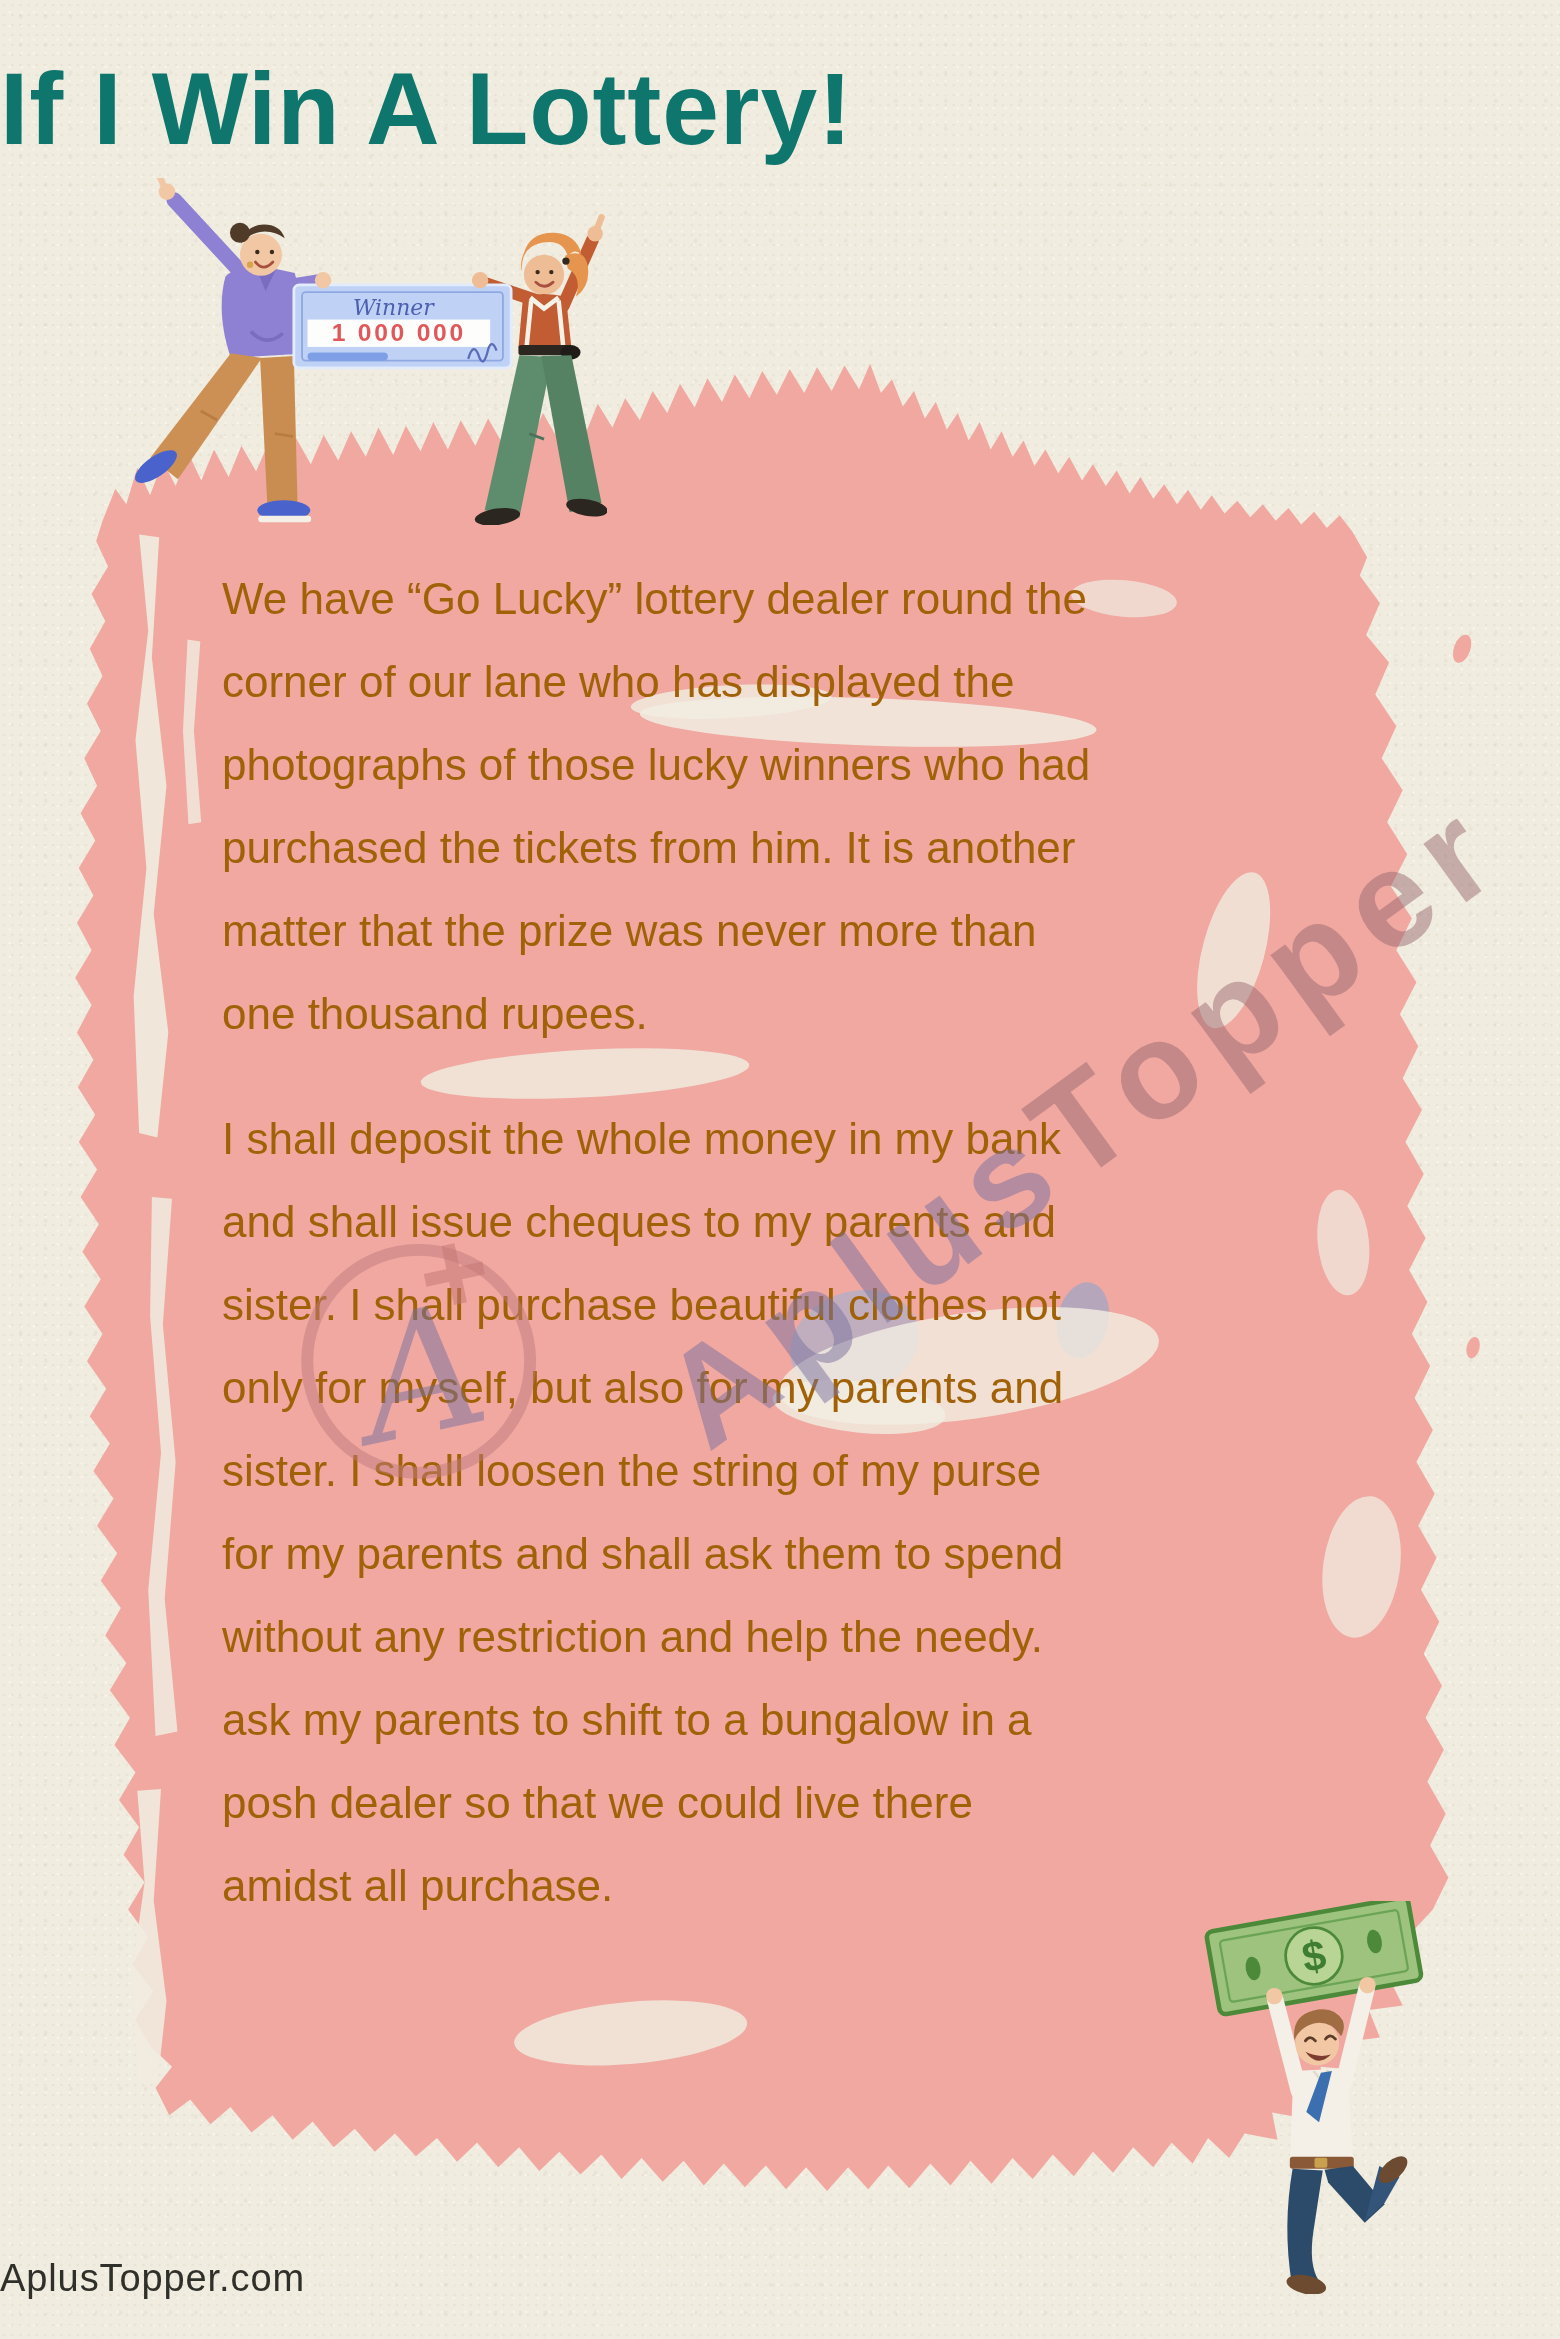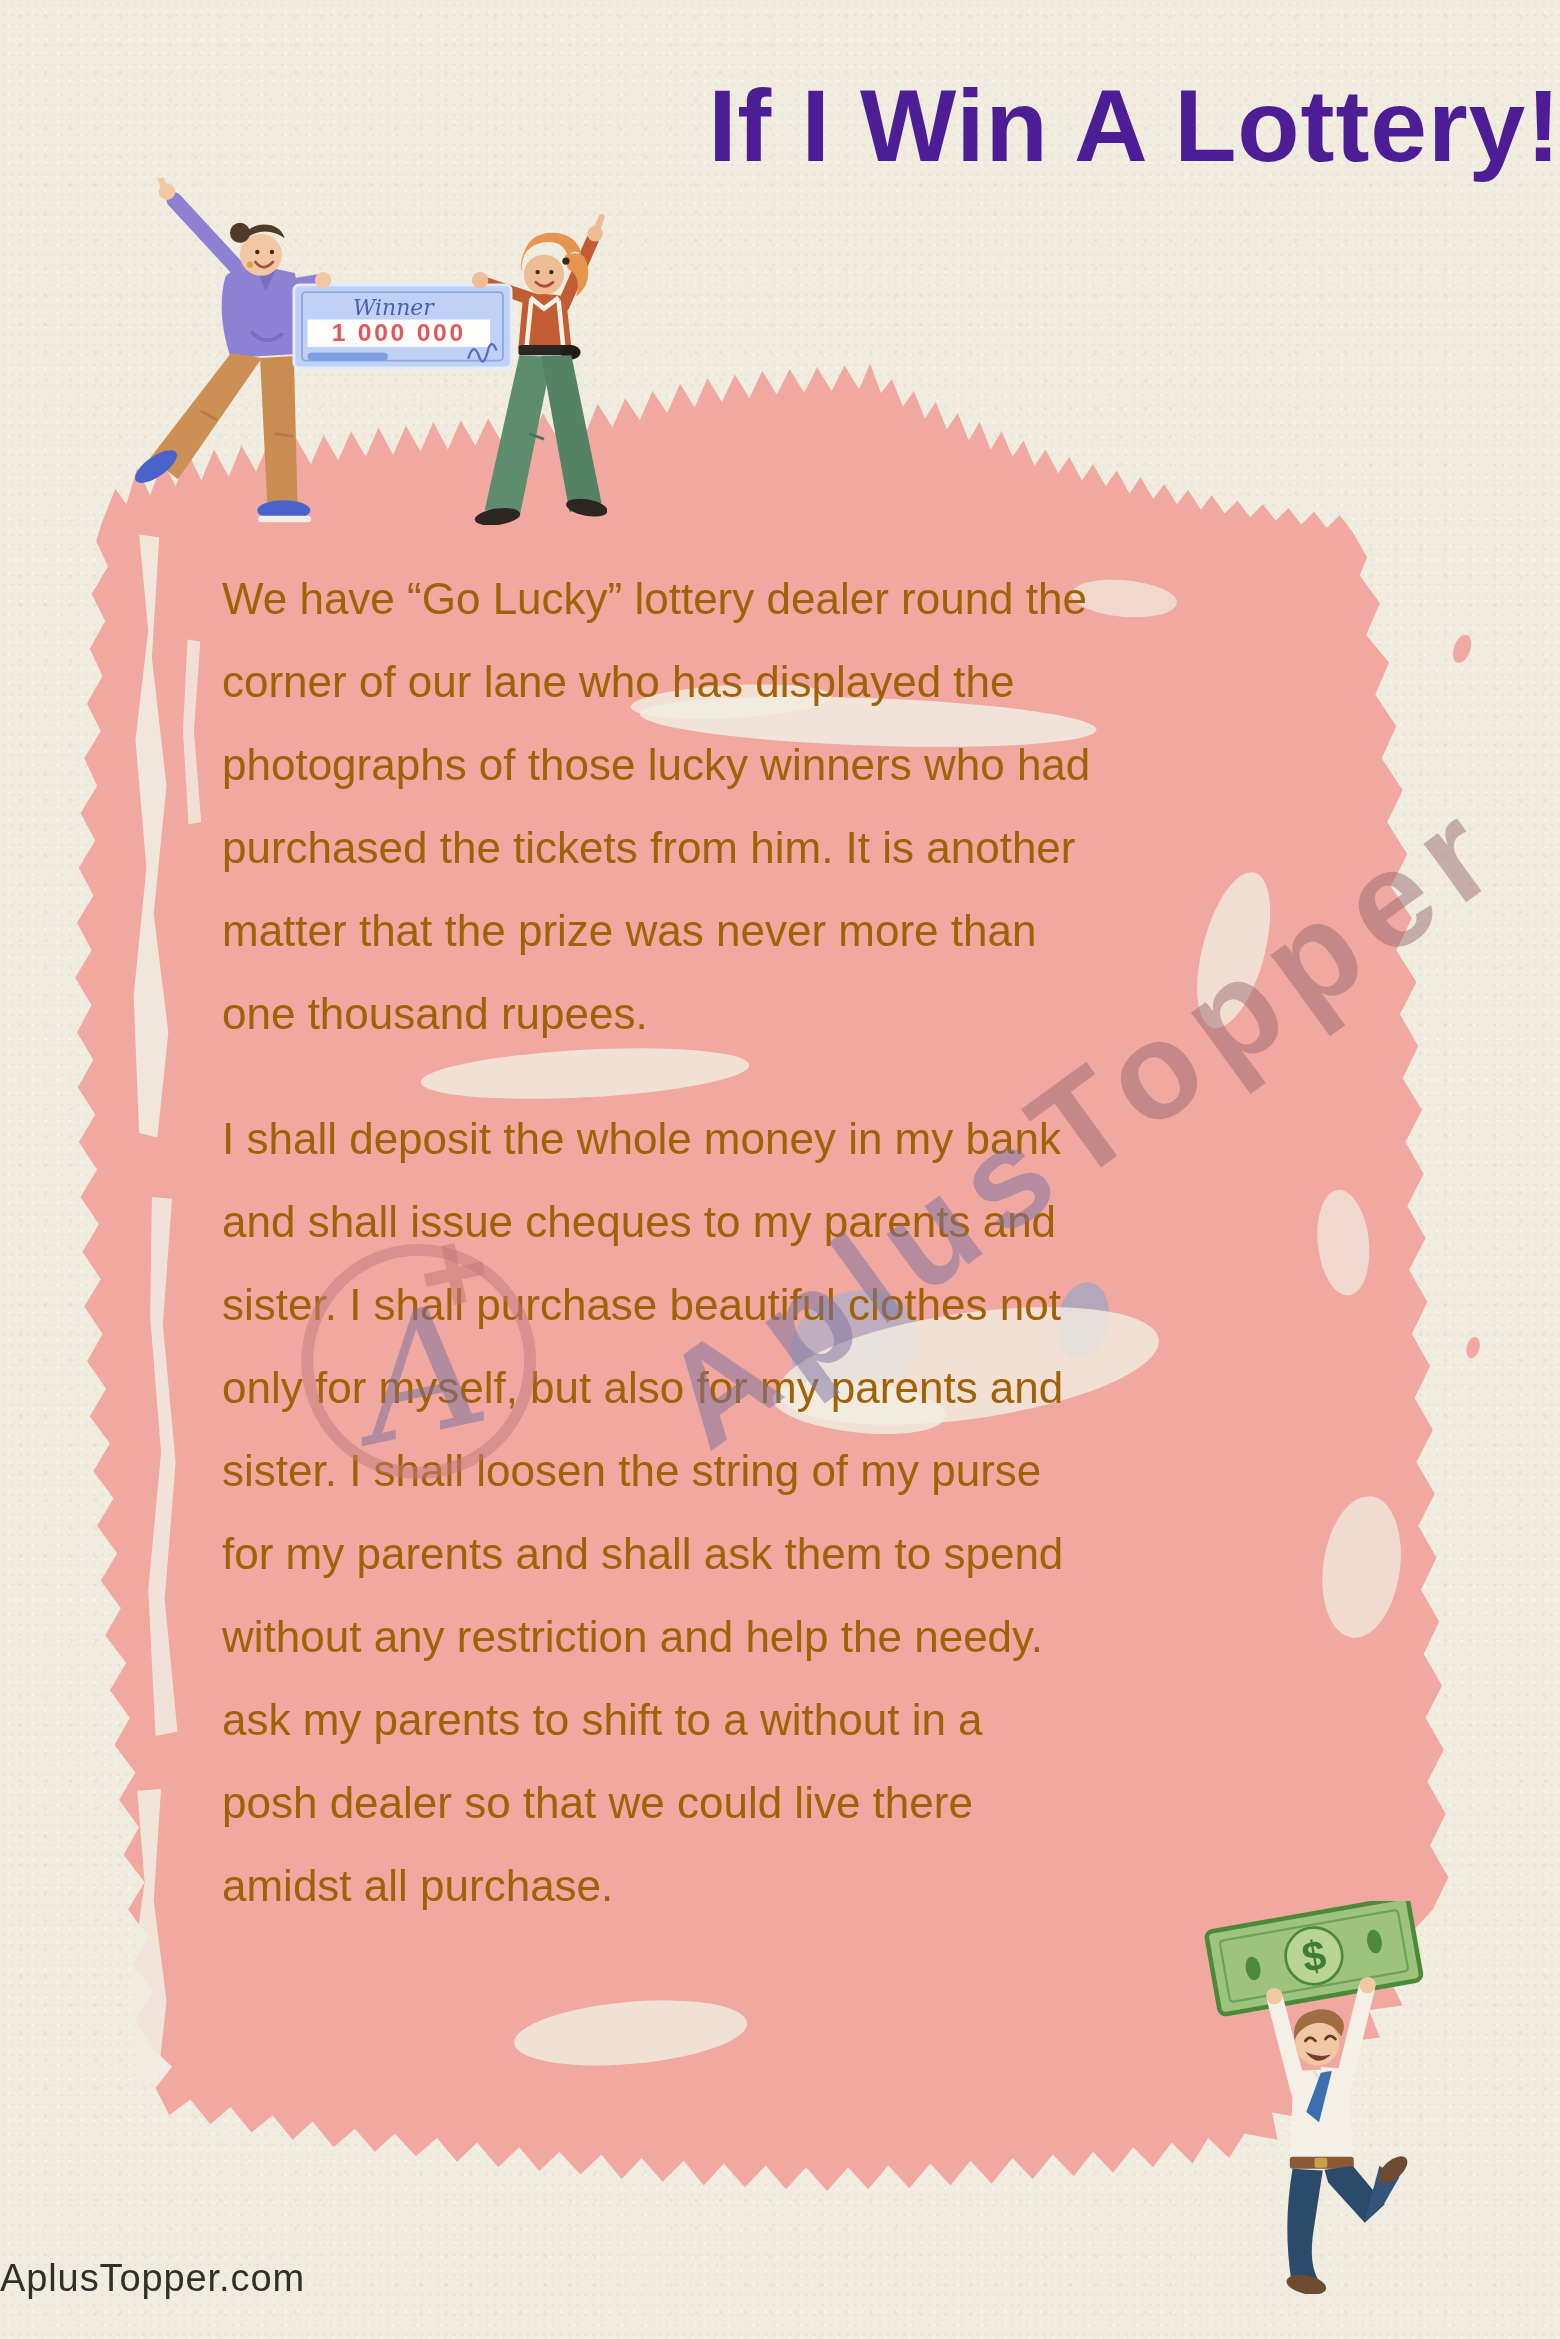--- a/index.html
+++ b/index.html
@@ -10,22 +10,22 @@
       radial-gradient(rgba(209,203,186,0.28) 0.9px, transparent 1.3px),
       radial-gradient(rgba(255,255,255,0.5) 0.9px, transparent 1.4px),
       radial-gradient(rgba(200,194,176,0.18) 1.8px, transparent 2.2px);
     background-size:8.2px 10px,12px 13.7px,25px 28px;
     background-position:0 0,3.7px 5.5px,8.2px 2.7px;
     font-family:"Liberation Sans",sans-serif;
   }
   .abs{position:absolute;}
   #pink-layer{left:0;top:0;z-index:1;}
   #title{
-    left:0;top:75px;width:100%;text-align:right;z-index:6;
-    font-size:102px;font-weight:bold;letter-spacing:0.9px;color:#4c1d95;line-height:1;
+    left:0;top:58px;width:100%;text-align:left;z-index:6;
+    font-size:102px;font-weight:bold;letter-spacing:0.9px;color:#0f766e;line-height:1;
   }
   #body-text{left:222px;top:557px;z-index:3;color:#a16207;}
   .para .line{font-size:44px;line-height:83px;white-space:pre;}
   .para.second{margin-top:42px;}
   #watermark{left:0;top:0;z-index:4;pointer-events:none;}
   #wm-word{
     left:559px;top:1281px;z-index:4;transform-origin:left center;
     transform:rotate(-36deg);font-size:137px;font-weight:bold;letter-spacing:14.6px;
     line-height:137px;white-space:pre;
   }
@@ -173,21 +173,21 @@
     <div class="line">one thousand rupees.</div>
   </div>
   <div class="para second">
     <div class="line">I shall deposit the whole money in my bank</div>
     <div class="line">and shall issue cheques to my parents and</div>
     <div class="line">sister. I shall purchase beautiful clothes not</div>
     <div class="line">only for myself, but also for my parents and</div>
     <div class="line">sister. I shall loosen the string of my purse</div>
     <div class="line">for my parents and shall ask them to spend</div>
     <div class="line">without any restriction and help the needy.</div>
-    <div class="line">ask my parents to shift to a without in a</div>
+    <div class="line">ask my parents to shift to a bungalow in a</div>
     <div class="line">posh dealer so that we could live there</div>
     <div class="line">amidst all purchase.</div>
   </div>
 </div>
 
 <svg id="watermark" class="abs" width="1561" height="2339" viewBox="0 0 1708 2560">
   <circle cx="458" cy="1490" r="122" fill="none" stroke="rgba(191,122,124,0.5)" stroke-width="13"></circle>
   <text x="392" y="1568" font-family="DejaVu Serif, serif" font-style="italic" font-size="185" fill="rgba(118,110,158,0.5)" transform="rotate(-12 458 1490)">A</text>
   <text x="478" y="1448" font-family="Liberation Sans, sans-serif" font-weight="bold" font-size="130" fill="rgba(198,120,118,0.55)" transform="rotate(-12 458 1490)">+</text>
 </svg>

